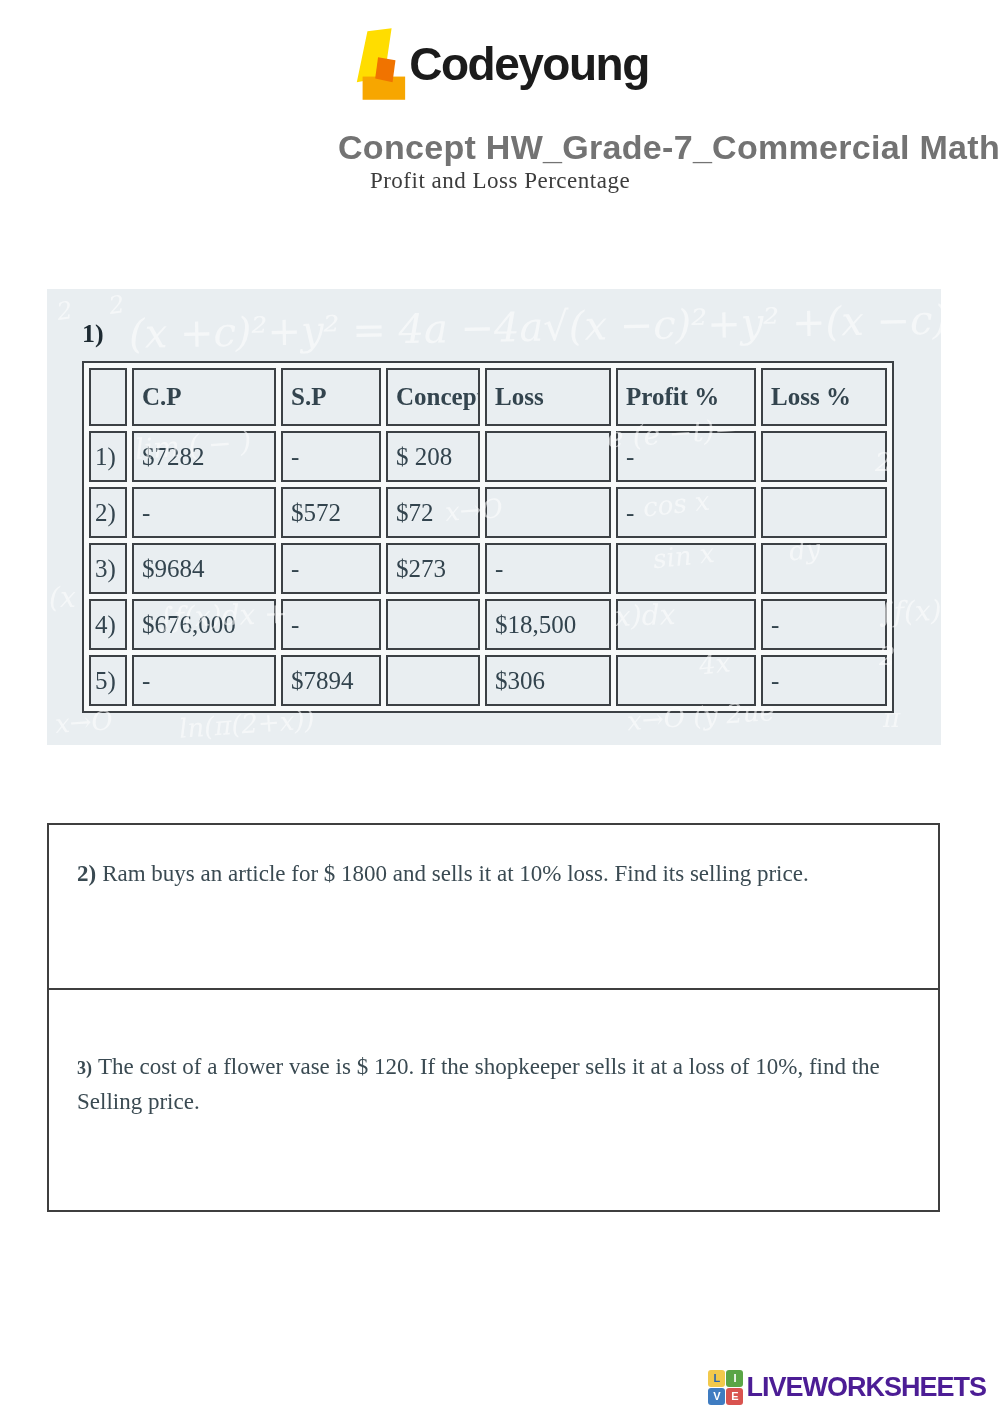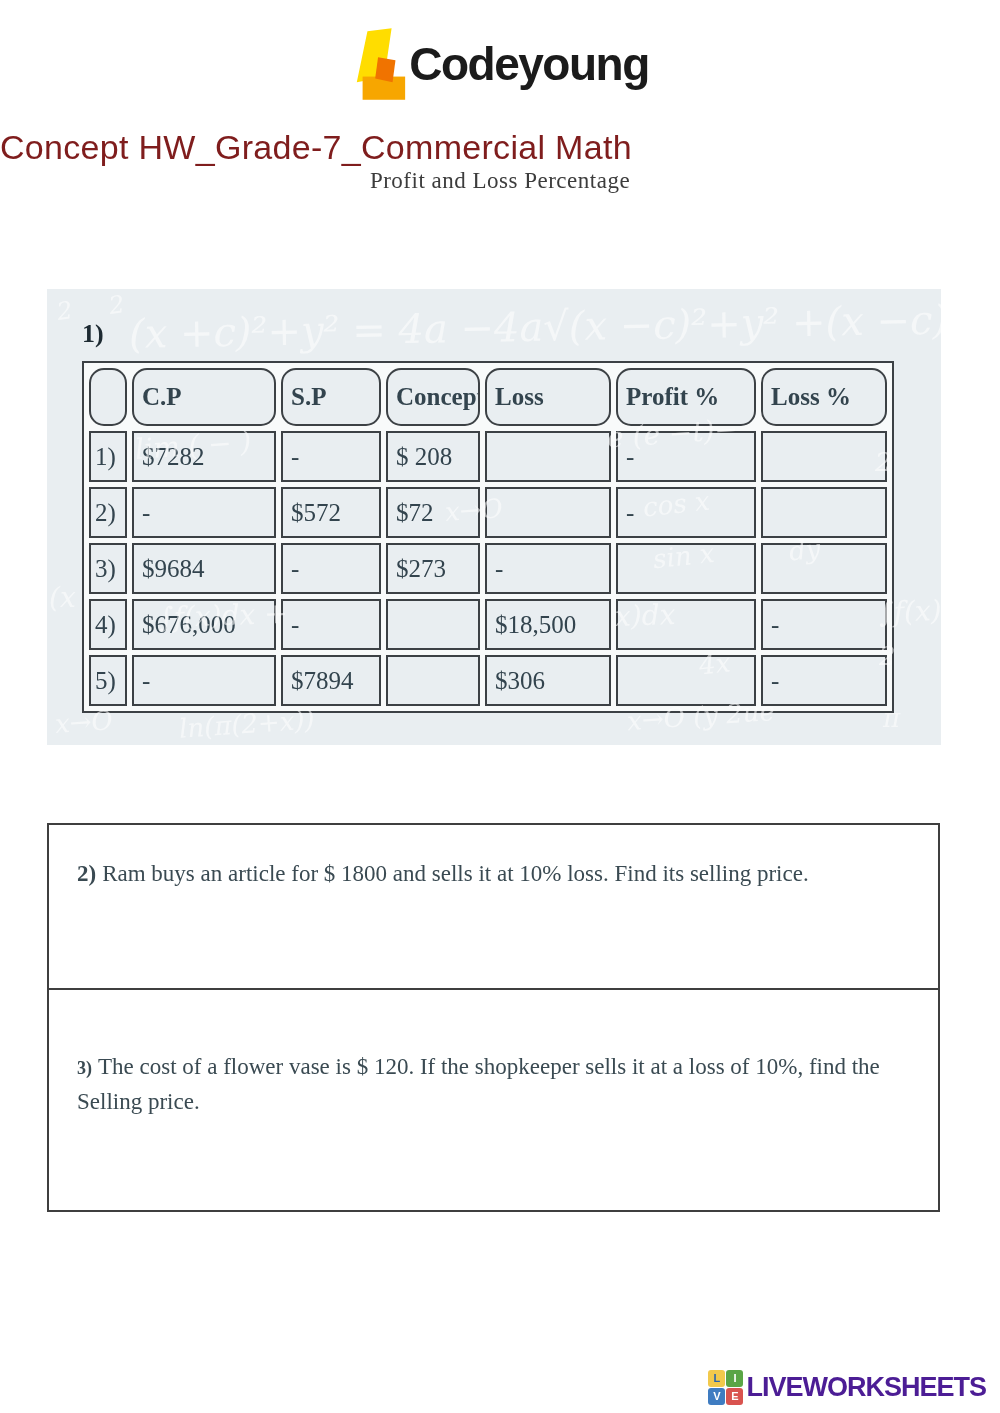--- a/index.html
+++ b/index.html
@@ -4,42 +4,42 @@
 <style>
   html,body{margin:0;padding:0;background:#ffffff;}
   #page{position:relative;width:1000px;height:1413px;background:#ffffff;overflow:hidden;
         font-family:"Liberation Serif",serif;}
 
   
   .logo-row{position:absolute;left:0;top:24px;width:100%;height:80px;
             display:flex;justify-content:center;align-items:center;}
   .brand-word{font-family:"Liberation Sans",sans-serif;font-weight:bold;font-size:46px;
               color:#1b1b1b;letter-spacing:-1.5px;}
-  .page-title{position:absolute;left:0;top:128px;width:100%;text-align:left;
-              font-family:"Liberation Sans",sans-serif;font-size:34px;color:#7f1d1d;
-              letter-spacing:0.3px;}
+  .page-title{position:absolute;left:0;top:128px;width:100%;text-align:right;
+              font-family:"Liberation Sans",sans-serif;font-size:34px;color:#737373;
+              letter-spacing:0.3px;font-weight:bold;}
   .page-subtitle{position:absolute;left:0;top:168px;width:100%;text-align:center;
               font-family:"Liberation Serif",serif;font-size:23px;color:#3c3c3c;
               letter-spacing:0.5px;}
 
   
   .panel{position:absolute;left:47px;top:289px;width:894px;height:456px;
          background:#e9eef1;overflow:hidden;}
   .wm-layer{position:absolute;left:0;top:0;width:100%;height:100%;z-index:5;pointer-events:none;}
   .wm{position:absolute;color:#ffffff;opacity:0.55;font-style:italic;
       font-family:"DejaVu Serif",serif;white-space:nowrap;}
   .ex1-label{position:absolute;left:35px;top:30px;font-size:26px;font-weight:bold;color:#1d2a32;z-index:2;}
 
   table.plt{position:absolute;left:35px;top:72px;width:812px;table-layout:fixed;
             border-collapse:separate;border-spacing:5px;border:2px solid #3c4145;
             background:#f8fafa;z-index:1;}
   table.plt th,table.plt td{box-sizing:border-box;border:2px solid #3c4145;background:#e9eef1;
             color:#33444e;font-family:"Liberation Serif",serif;font-size:25px;
             padding:0 0 0 8px;text-align:left;vertical-align:middle;overflow:hidden;}
-  table.plt th{height:58px;font-weight:bold;border-radius:15px;}
+  table.plt th{height:58px;font-weight:bold;}
   table.plt td{height:51px;font-weight:normal;}
   table.plt .rownum{padding-left:4px;}
 
   
   .qbox{position:absolute;left:47px;width:893px;border:2px solid #3f3f3f;background:#ffffff;
         box-sizing:border-box;}
   #q2-box{top:823px;height:167px;}
   #q3-box{top:990px;height:222px;border-top:none;}
   .qtext{margin:16px;padding:16px 18px 0 12px;font-size:23px;color:#3a4a52;line-height:1.5;}
   #q3-box .qtext{padding-top:44px;}

